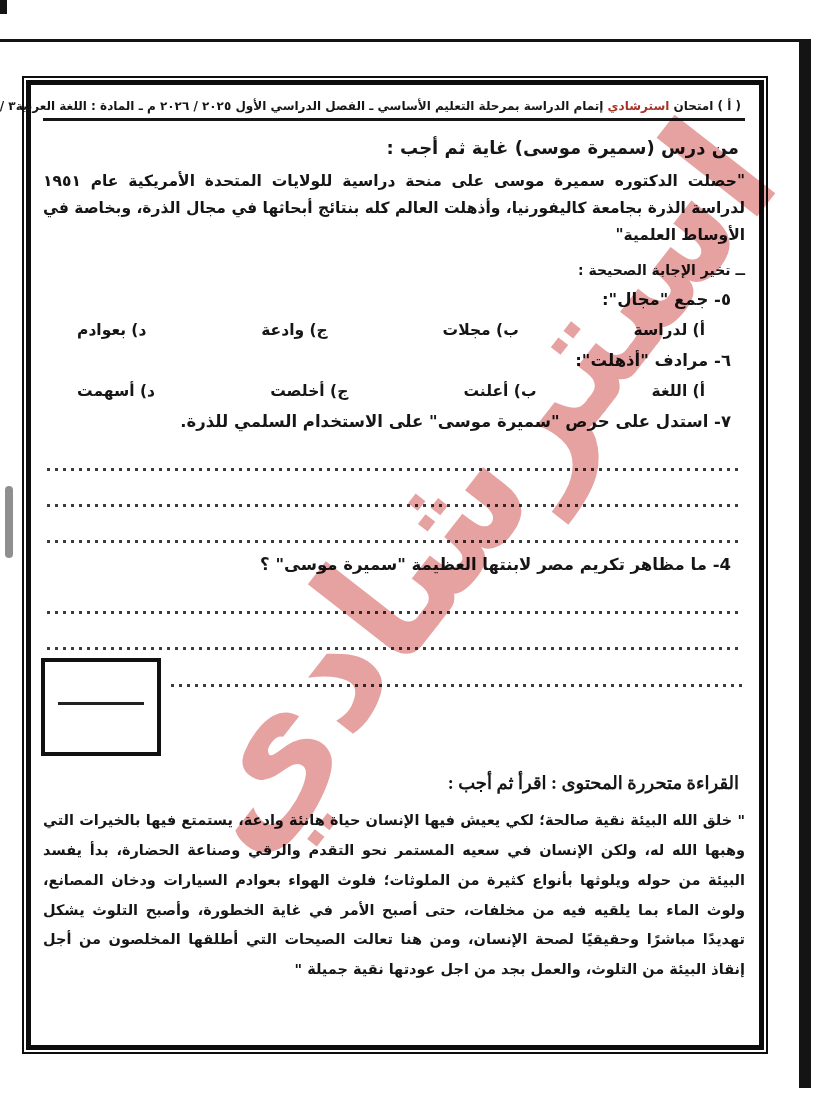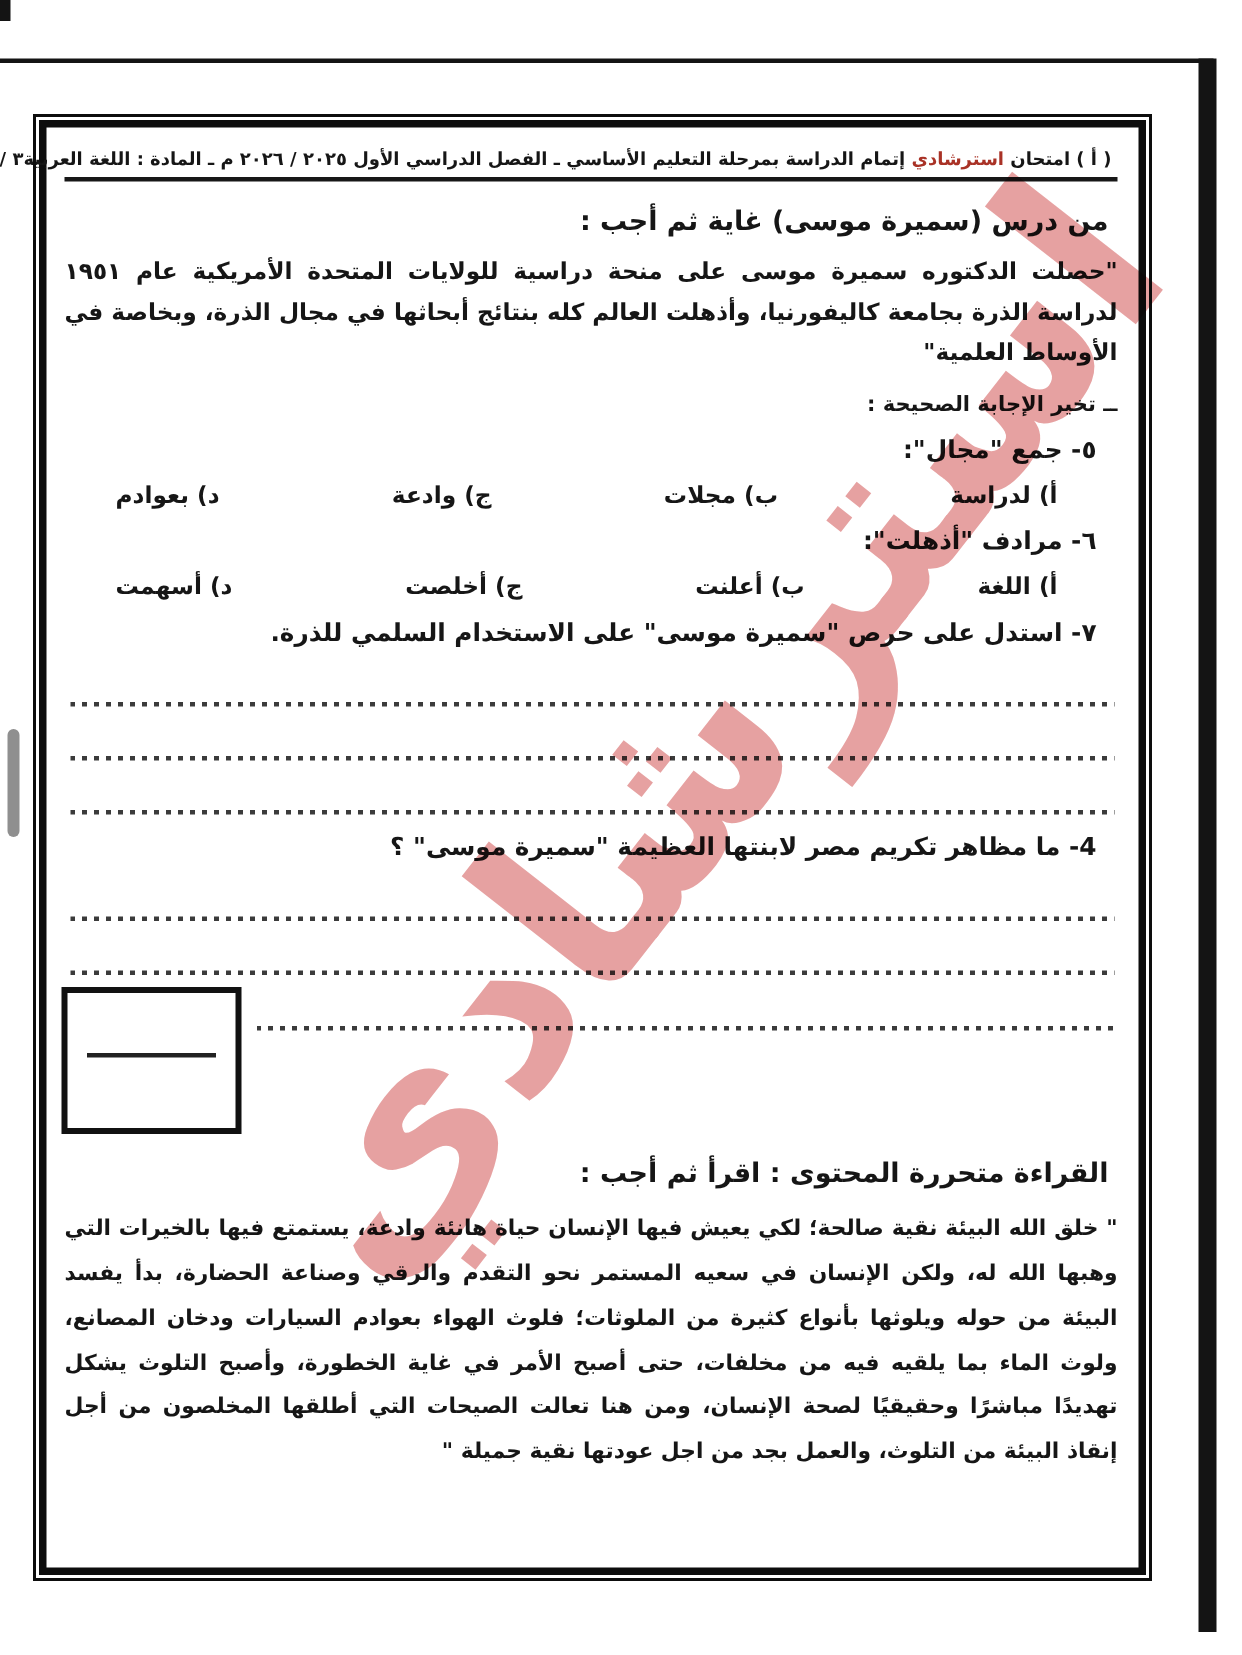--- a/index.html
+++ b/index.html
@@ -37,21 +37,21 @@
   .dotline{height:3px;background:repeating-linear-gradient(90deg,#3b3b3b 0 3px,transparent 3px 8px);
     margin:33px 4px 0 6px;}
   .dotline.first{margin-top:37px;}
 
   .score-row{display:flex;margin-top:8px;}
   .score-box{width:112px;height:90px;border:4px solid #111;background:#fff;position:relative;
     margin-right:4px;flex:0 0 auto;}
   .score-line{position:absolute;top:40px;right:12%;width:76%;border-top:3px solid #222;}
   .score-row .dotline{flex:1;margin-top:26px;}
 
-  .free-title{font-size:18px;font-weight:bold;margin:16px 8px 0 0;}
+  .free-title{font-size:18px;font-weight:bold;margin:16px 8px 0 0;font-family:Liberation Serif, serif;}
   .free-passage{font-size:14.5px;font-weight:bold;line-height:2.05;margin:12px 2px 0 2px;text-align:justify;}
 
   
   .watermark{
     position:absolute;left:60px;top:430px;width:760px;
     transform:rotate(-52deg);transform-origin:center;
     font-size:168px;font-weight:bold;text-align:center;white-space:nowrap;
     color:#e08a8a;opacity:0.8;mix-blend-mode:multiply;
     pointer-events:none;z-index:9;
   }

